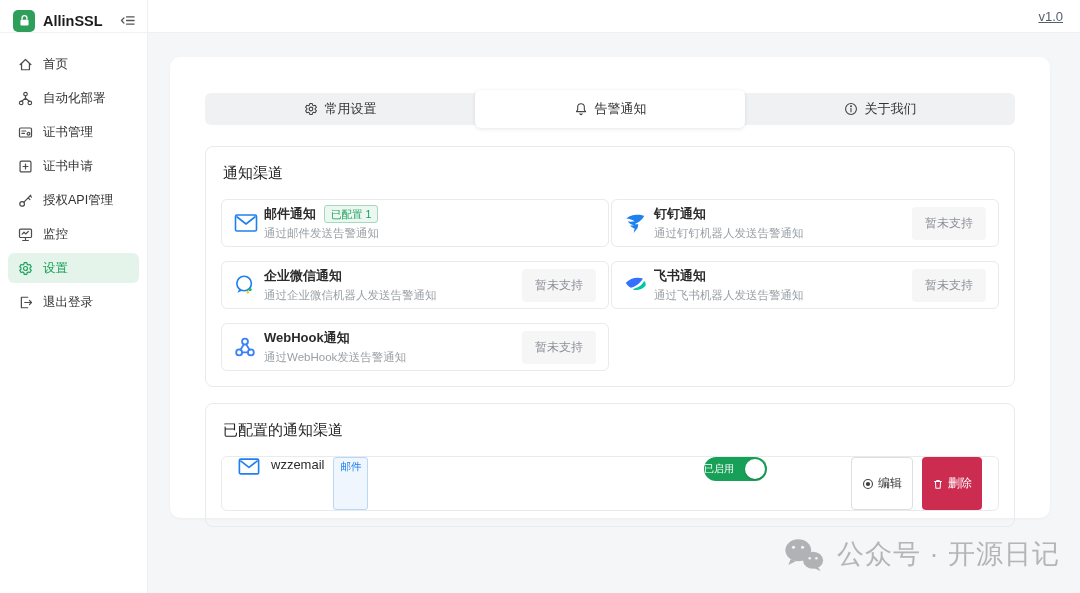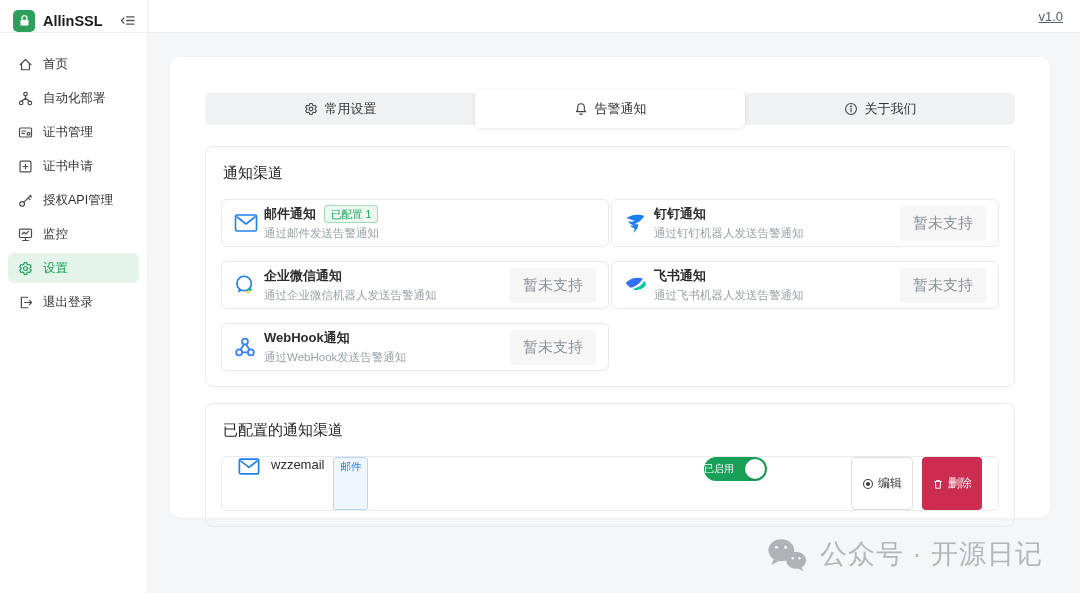--- a/index.html
+++ b/index.html
@@ -35,36 +35,36 @@
   .section-title { font-size:15px; color:#1f1f1f; font-weight:500; margin:2px 2px 16px; }
   .channel-grid { display:grid; grid-template-columns:1fr 1fr; gap:14px 2px; }
   .channel-card { border:1px solid #e9eaec; border-radius:6px; background:#fff; height:48px; display:flex; align-items:center; padding:0 12px; }
   .ch-icon { width:30px; display:flex; align-items:center; flex-shrink:0; }
   .ch-info { flex:1; min-width:0; }
   .ch-title-row { display:flex; align-items:center; gap:8px; }
   .ch-title { font-size:13px; font-weight:bold; color:#2b2b2b; }
   .badge-green { font-size:10.5px; color:#18a058; background:#ebf7f0; border:1px solid #a5d8bc; border-radius:3px; padding:1px 6px; line-height:14px; }
   .ch-desc { font-size:11.5px; color:#9aa0a6; margin-top:3px; }
   .btn-add { background:#e1f4e9; color:#18a058; border:none; border-radius:4px; font-size:12.5px; padding:8px 14px; cursor:pointer; font-family:inherit; }
-  .btn-nosupport { background:#f6f6f7; color:#8d9299; border:none; border-radius:4px; font-size:15px; padding:8px 13px; cursor:default; font-family:inherit; }
+  .btn-nosupport { background:#f6f6f7; color:#8d9299; border:none; border-radius:4px; font-size:12px; padding:8px 13px; cursor:default; font-family:inherit; }
 
   
   .config-row { border:1px solid #e9eaec; border-radius:6px; height:55px; display:flex; padding:0 16px; }
   .cfg-name { font-size:13px; color:#2b2b2b; font-weight:500; margin:0 9px 0 11px; }
   .badge-blue { font-size:10.5px; color:#2080f0; background:#f0f6fe; border:1px solid #b9d7f8; border-radius:3px; padding:1px 6px; line-height:14px; }
   .cfg-spacer { flex:1; }
   .toggle { width:63px; height:24px; border-radius:12px; background:#18a058; position:relative; display:flex; align-items:center; cursor:pointer; flex-shrink:0; }
   .toggle-label { color:#fff; font-size:10px; }
   .toggle-knob { position:absolute; right:2px; top:2px; width:20px; height:20px; border-radius:50%; background:#fff; box-shadow:0 1px 2px rgba(0,0,0,0.2); }
   .cfg-actions { display:flex; gap:9px; margin-left:84px; }
   .btn-edit { background:#fff; border:1px solid #dcdee0; border-radius:4px; color:#333; font-size:12px; padding:6px 10px; display:flex; align-items:center; gap:4px; cursor:pointer; font-family:inherit; }
   .btn-delete { background:#cb2c50; border:none; border-radius:4px; color:#fff; font-size:12px; padding:6px 10px; display:flex; align-items:center; gap:4px; cursor:pointer; font-family:inherit; }
 
   
-  .watermark { position:absolute; right:37px; bottom:21px; display:flex; align-items:center; gap:12px; color:#b3b5b8; }
+  .watermark { position:absolute; right:20px; bottom:21px; display:flex; align-items:center; gap:12px; color:#b3b5b8; }
   .watermark-text { font-size:27px; letter-spacing:1px; }
 </style>
 </head>
 <body>
 
 <div class="app">
 
   <div class="sidebar">
     <div class="logo-row">
       <div class="logo-mark">

